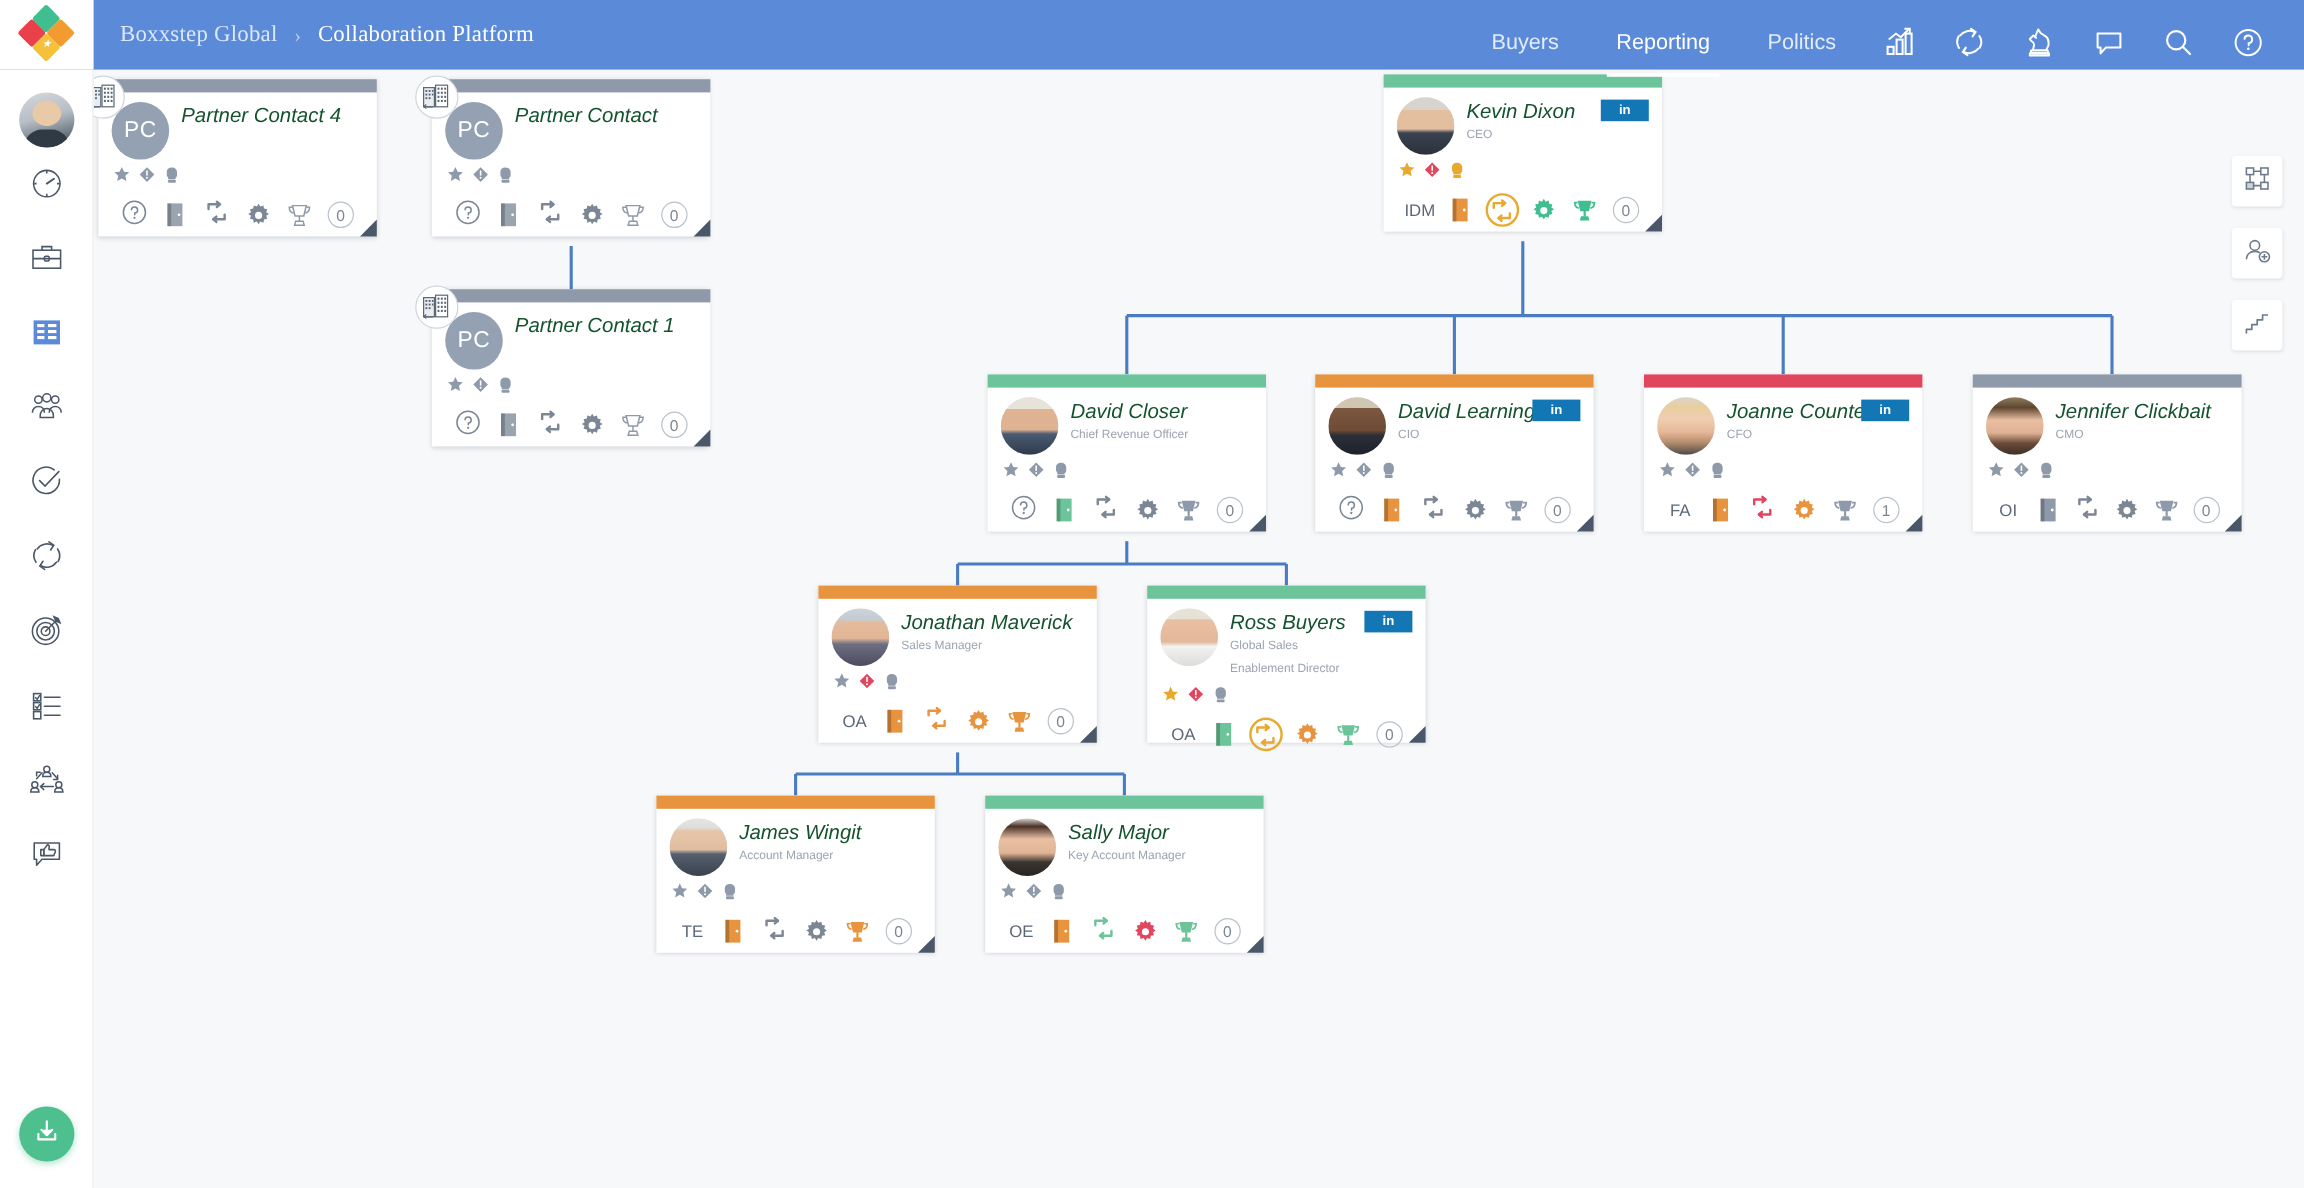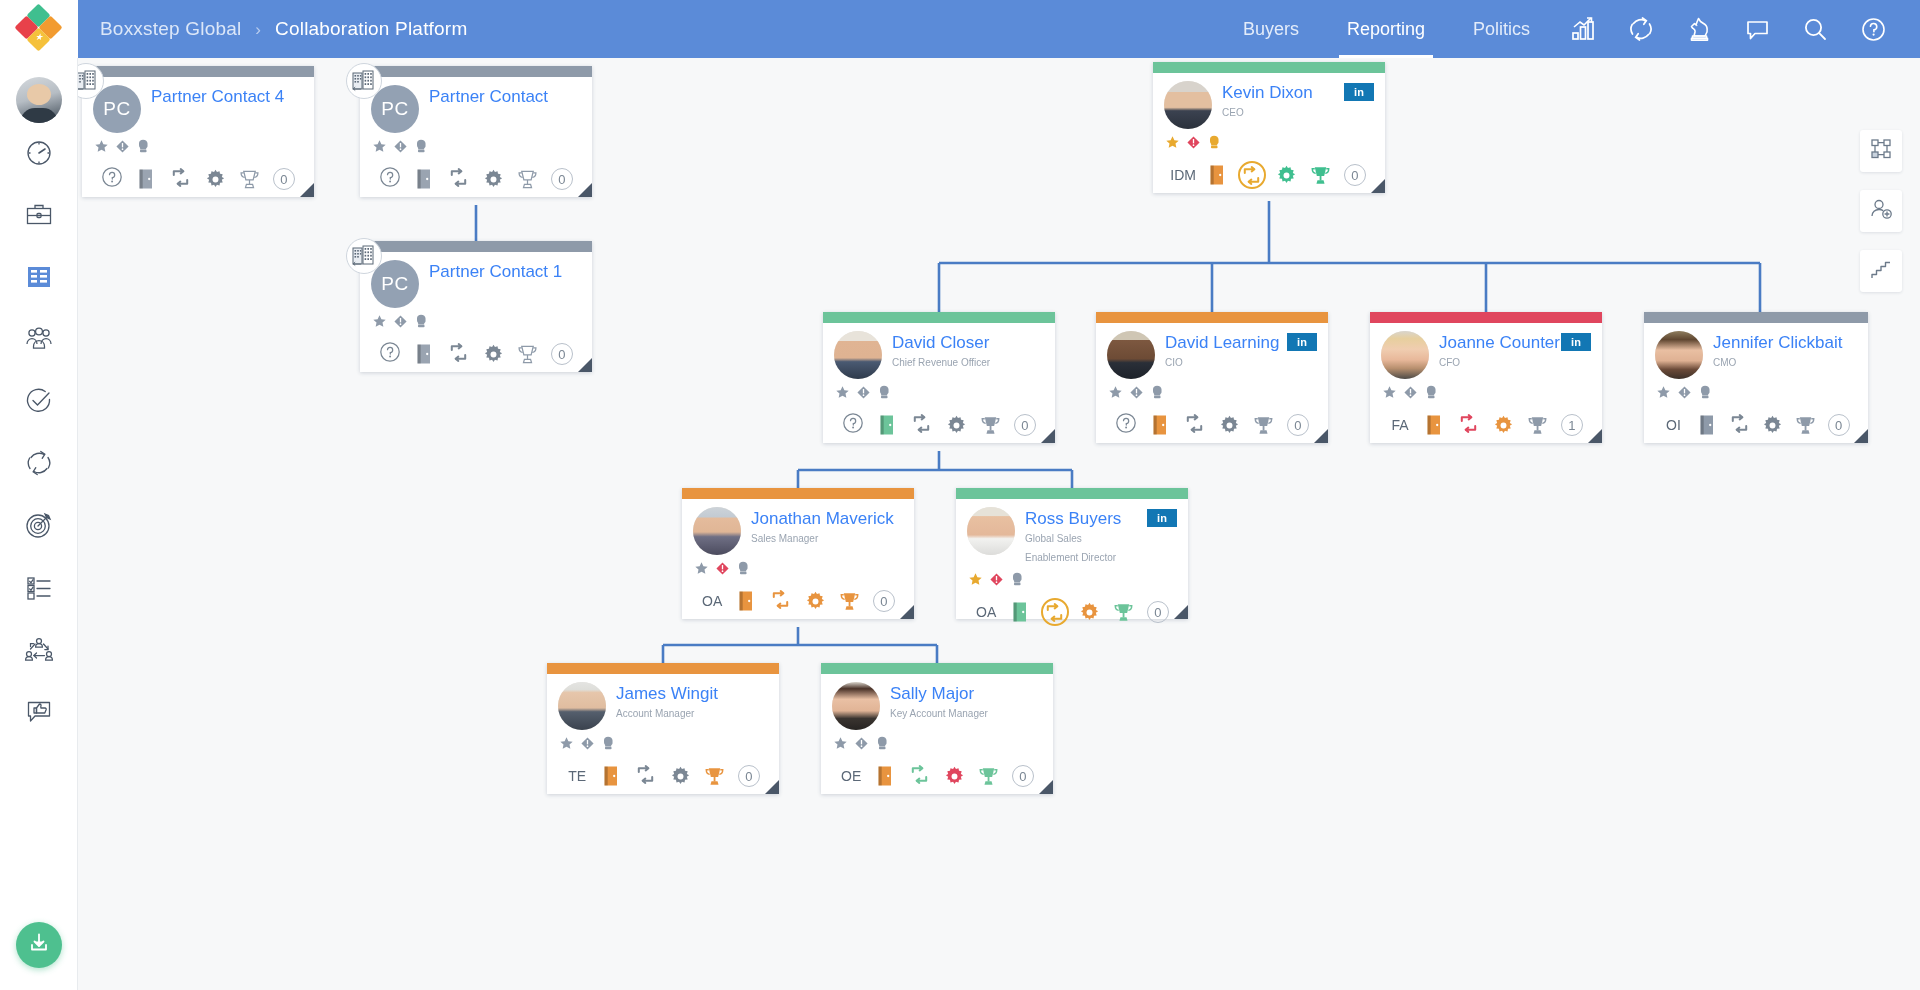--- a/index.html
+++ b/index.html
@@ -27,28 +27,28 @@
   }
   .logo .d-green  { background: #3fbf8f; left: 13px;  top: 0px; }
   .logo .d-red    { background: #e8414a; left: 1px;   top: 12px; }
   .logo .d-orange { background: #f29b30; left: 25px;  top: 12px; }
   .logo .d-yellow { background: #f5c13b; left: 13px;  top: 24px; }
   .logo i.star-dia::after {
     content: "\2605"; position: absolute; color: #fff; font-size: 9px;
     transform: rotate(-45deg); left: 3px; top: 2px; line-height: 1;
   }
 
-  .breadcrumb { display: flex; align-items: flex-end; padding-left: 22px; }
+  .breadcrumb { display: flex; align-items: flex-end; padding-left: 22px; font-family: Liberation Serif, serif; }
   .crumb {
     color: #dce7f8; font-size: 19px; letter-spacing: .2px; cursor: pointer;
   }
   .crumb.active { color: #ffffff; }
   .crumb-sep { color: #b9cdee; font-size: 17px; margin: 0 14px; }
 
-  .topnav { margin-left: auto; display: flex; align-items: center; height: 46px; }
+  .topnav { margin-left: auto; display: flex; align-items: flex-start; height: 46px; }
   .nav-item {
     color: #e3ecfa; font-size: 18px; padding: 0 24px; height: 58px;
     display: flex; align-items: center; cursor: pointer; position: relative;
   }
   .nav-item.selected { color: #ffffff; }
   .nav-item.selected::after {
     content: ""; position: absolute; bottom: 0; left: 16px; right: 16px;
     height: 3px; background: #ffffff;
   }
   .nav-icons { display: flex; align-items: center; padding-right: 18px; }
@@ -124,25 +124,25 @@
     width: 48px; height: 48px; border-radius: 50%; flex: none; overflow: hidden;
     position: relative; background: #e6e3dd;
   }
   .avatar.pc {
     background: #93a1b3; display: flex; align-items: center;
     justify-content: center; color: #ffffff; font-size: 19px; letter-spacing: .5px;
   }
   .face { position: absolute; inset: 0; }
   .nameblock { margin-left: 10px; padding-top: 2px; flex: 1; min-width: 0; }
   .pname {
-    font-size: 17px; color: #3b82f6; line-height: 19px; white-space: nowrap;
+    font-size: 17px; color: #14532d; line-height: 19px; white-space: nowrap; font-style: italic;
   }
   .ptitle { font-size: 10px; color: #9aa4b1; line-height: 17px; margin-top: 2px; }
   .li-badge {
-    width: 30px; height: 18px; background: #1277b4; color: #fff;
+    width: 40px; height: 18px; background: #1277b4; color: #fff;
     font-size: 11px; font-weight: bold; display: flex; align-items: center;
     justify-content: center; flex: none; margin-top: 2px; cursor: pointer;
     font-family: "Liberation Sans", sans-serif;
   }
   .badgerow {
     display: flex; align-items: center; gap: 6px; margin-top: 6px;
     height: 18px; padding-left: 1px;
   }
   .toolrow {
     display: flex; align-items: center; gap: 0; margin-top: 7px;

